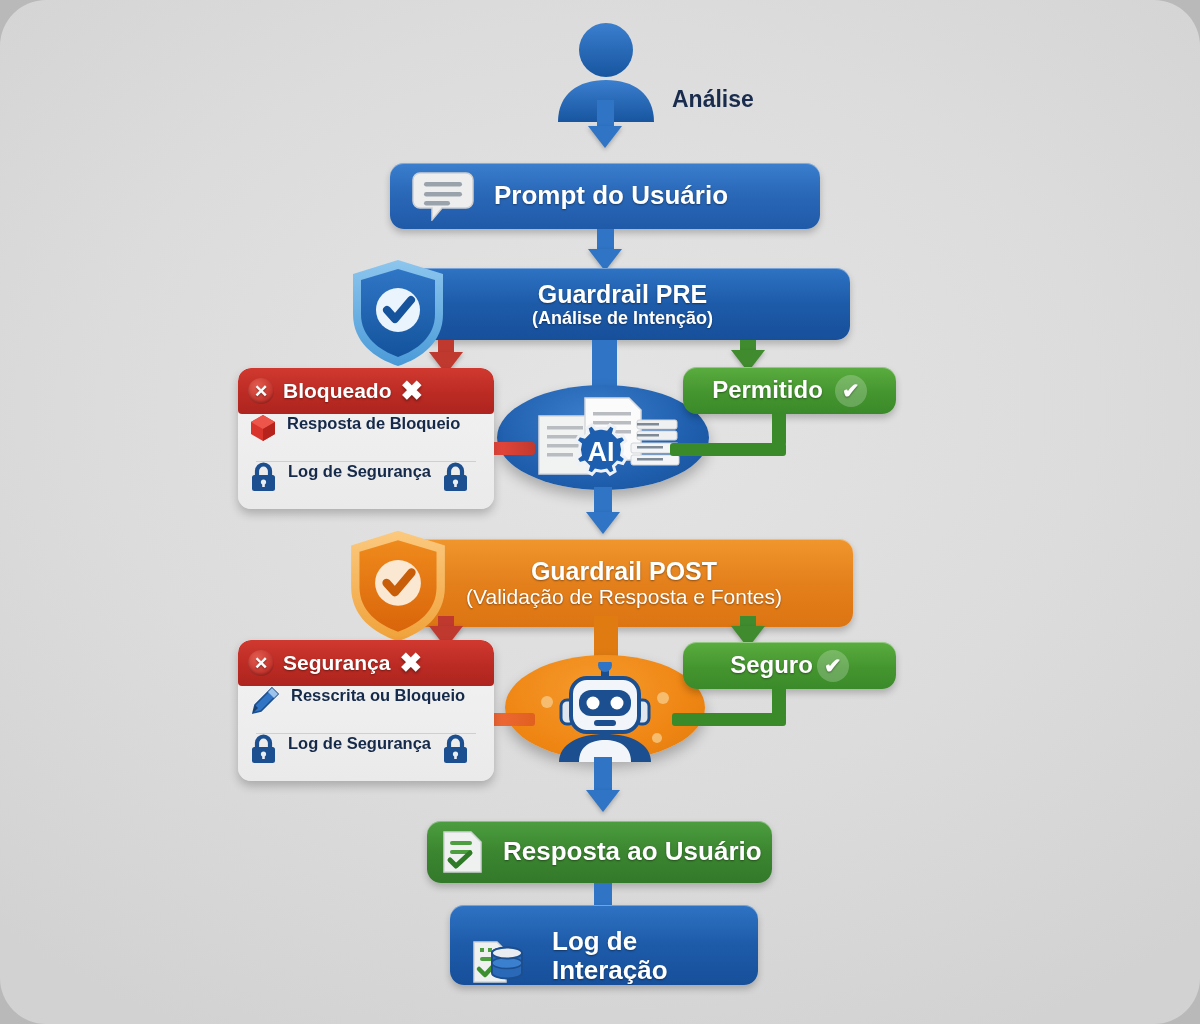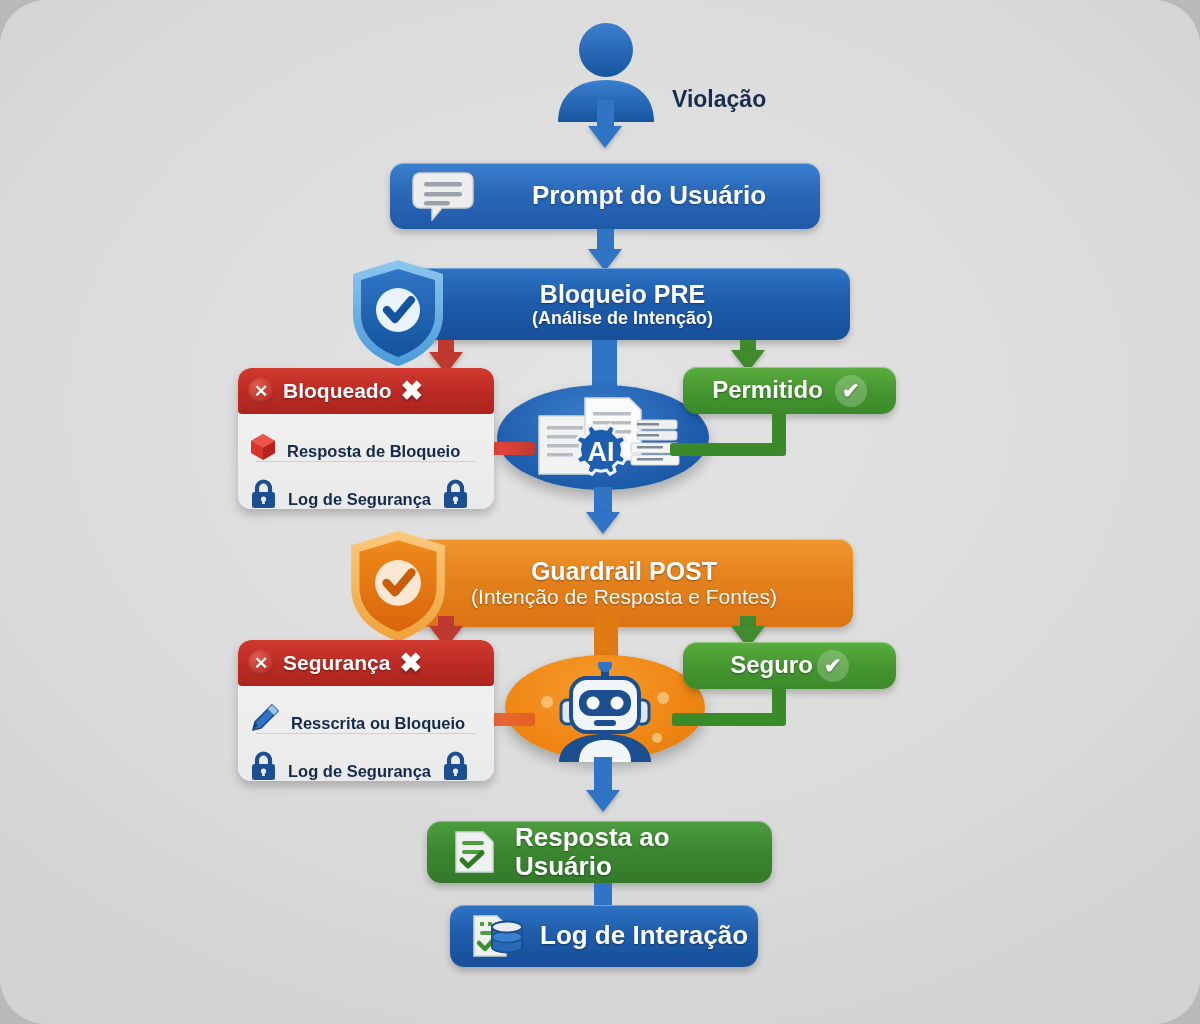--- a/index.html
+++ b/index.html
@@ -66,21 +66,21 @@
     height: 46px;
     display: flex; align-items: center; gap: 9px;
     padding: 0 10px;
     background: linear-gradient(180deg,#d0392f 0%,#bb2b24 55%,#ae241f 100%);
     color: #fff; font-weight: bold; font-size: 21px;
     text-shadow: 0 1px 2px rgba(0,0,0,.4);
     border-radius: 13px 13px 4px 4px;
   }
   .panel-row {
     height: 47px;
-    display: flex; align-items: flex-end; gap: 11px;
+    display: flex; align-items: flex-start; gap: 11px;
     padding: 0 12px;
     color: #152a4a; font-weight: bold; font-size: 16.5px;
   }
   .panel-divider { height: 1px; background: #cfcfcf; margin: 0 18px; }
 
   
   .ic { display:inline-block; flex:none; }
 
   .x-circle {
     width: 26px; height: 26px; border-radius: 50%;
@@ -124,40 +124,40 @@
   <svg class="abs" style="left:552px; top:22px; width:108px; height:100px;" viewBox="0 0 108 100">
     <defs>
       <linearGradient id="ug" x1="0" y1="0" x2="0" y2="1">
         <stop offset="0" stop-color="#3b7fcf"></stop>
           <stop offset="1" stop-color="#17559f"></stop>
       </linearGradient>
     </defs>
     <circle cx="54" cy="28" r="27" fill="url(#ug)"></circle>
     <path d="M6 100 C6 72 26 58 54 58 C82 58 102 72 102 100 Z" fill="url(#ug)"></path>
   </svg>
-  <div class="user-label" style="left:672px; top:86px;">Violação</div>
+  <div class="user-label" style="left:672px; top:86px;">Análise</div>
 
   <div class="bar abs" style="left:597px; top:100px; width:17px; height:28px; background:#2f74c5;"></div>
   <div class="arrow-down arrow-blue" style="left:588px; top:126px;"></div>
 
   <div class="pill blue-grad" style="left:390px; top:163px; width:430px; height:66px; padding-left:22px; gap:20px;">
     <svg class="ic" style="width:62px;height:50px;" viewBox="0 0 62 50">
       <path d="M8 2 H54 A7 7 0 0 1 61 9 V30 A7 7 0 0 1 54 37 H30 L20 49 L20 37 H8 A7 7 0 0 1 1 30 V9 A7 7 0 0 1 8 2 Z" fill="#eeeeee" stroke="#cfcfcf" stroke-width="1.5"></path>
       <rect x="12" y="11" width="38" height="4.5" rx="2.2" fill="#9aa3ab"></rect>
       <rect x="12" y="21" width="38" height="4.5" rx="2.2" fill="#9aa3ab"></rect>
       <rect x="12" y="30" width="26" height="4.5" rx="2.2" fill="#9aa3ab"></rect>
     </svg>
-    <span class="lbl" style="font-size:26px;margin-left:38px;">Prompt do Usuário</span>
+    <span class="lbl" style="font-size:26px;">Prompt do Usuário</span>
   </div>
 
   <div class="bar abs" style="left:597px; top:229px; width:17px; height:22px; background:#2f74c5;"></div>
   <div class="arrow-down arrow-blue" style="left:588px; top:249px;"></div>
 
   <div class="pill blue-grad2" style="left:395px; top:268px; width:455px; height:72px; justify-content:center; flex-direction:column;">
-    <span class="lbl" style="font-size:25px;">Bloqueio PRE</span>
+    <span class="lbl" style="font-size:25px;">Guardrail PRE</span>
     <span class="lbl" style="font-size:18px; font-weight:bold;">(Análise de Intenção)</span>
   </div>
   <svg class="shield" style="left:350px; top:258px;" viewBox="0 0 96 110">
     <defs>
       <linearGradient id="shOuter" x1="0" y1="0" x2="0" y2="1">
         <stop offset="0" stop-color="#8dc6ee"></stop>
           <stop offset="1" stop-color="#4a9ad8"></stop>
       </linearGradient>
       <linearGradient id="shInner" x1="0" y1="0" x2="0" y2="1">
         <stop offset="0" stop-color="#2f76c6"></stop>
@@ -256,21 +256,21 @@
   </div>
 
   <div class="bar abs" style="left:772px; top:414px; width:14px; height:36px; background:#3b8a2a; border-radius:0 0 7px 7px;"></div>
   <div class="bar abs" style="left:670px; top:443px; width:116px; height:13px; background:#3b8a2a; border-radius:3px;"></div>
 
   <div class="bar abs" style="left:594px; top:487px; width:18px; height:28px; background:#2f74c5;"></div>
   <div class="arrow-down arrow-blue" style="left:586px; top:512px;"></div>
 
   <div class="pill orange-grad" style="left:395px; top:539px; width:458px; height:88px; justify-content:center; flex-direction:column;">
     <span class="lbl" style="font-size:25px;">Guardrail POST</span>
-    <span class="lbl" style="font-size:21px; font-weight:normal;">(Intenção de Resposta e Fontes)</span>
+    <span class="lbl" style="font-size:21px; font-weight:normal;">(Validação de Resposta e Fontes)</span>
   </div>
   <svg class="shield" style="left:348px; top:527px; width:100px; height:118px;" viewBox="0 0 96 110">
     <defs>
       <linearGradient id="shOuterO" x1="0" y1="0" x2="0" y2="1">
         <stop offset="0" stop-color="#fbc97f"></stop>
           <stop offset="1" stop-color="#f0a23a"></stop>
       </linearGradient>
       <linearGradient id="shInnerO" x1="0" y1="0" x2="0" y2="1">
         <stop offset="0" stop-color="#ef8a1c"></stop>
           <stop offset="1" stop-color="#d9650a"></stop>
@@ -354,33 +354,33 @@
     <span class="lbl" style="font-size:24px;">Seguro</span>
     <span class="check-circle-green">✔</span>
   </div>
 
   <div class="bar abs" style="left:772px; top:689px; width:14px; height:32px; background:#3b8a2a; border-radius:0 0 7px 7px;"></div>
   <div class="bar abs" style="left:672px; top:713px; width:114px; height:13px; background:#3b8a2a; border-radius:3px;"></div>
 
   <div class="bar abs" style="left:594px; top:757px; width:18px; height:36px; background:#2f74c5;"></div>
   <div class="arrow-down arrow-blue" style="left:586px; top:790px;"></div>
 
-  <div class="pill green-grad" style="left:427px; top:821px; width:345px; height:62px; padding-left:24px; gap:18px;">
+  <div class="pill green-grad" style="left:427px; top:821px; width:345px; height:62px; padding-left:12px; gap:18px;">
     <svg class="ic" style="width:46px;height:46px;" viewBox="0 0 46 46">
       <path d="M5 3 H32 L42 13 V43 H5 Z" fill="#eff1f1" stroke="#cfd3d4" stroke-width="1.5"></path>
       <rect x="11" y="12" width="22" height="4" rx="2" fill="#4c9e3f"></rect>
       <rect x="11" y="21" width="22" height="4" rx="2" fill="#4c9e3f"></rect>
       <path d="M11 31 L17 37 L31 24" stroke="#2f7a26" stroke-width="5" fill="none" stroke-linecap="round" stroke-linejoin="round"></path>
     </svg>
     <span class="lbl" style="font-size:26px;">Resposta ao Usuário</span>
   </div>
 
   <div class="bar abs" style="left:594px; top:883px; width:18px; height:22px; background:#2f74c5;"></div>
 
-  <div class="pill blue-grad2" style="left:450px; top:905px; width:308px; height:62px; padding-left:20px; gap:16px;">
+  <div class="pill blue-grad2" style="left:450px; top:905px; width:308px; height:80px; padding-left:20px; gap:28px;align-items:flex-end;">
     <svg class="ic" style="width:54px;height:46px;" viewBox="0 0 54 46">
       <path d="M4 3 H27 L36 12 V43 H4 Z" fill="#eff1f1" stroke="#cfd3d4" stroke-width="1.5"></path>
       <rect x="10" y="9" width="4" height="4" fill="#4c9e3f"></rect>
       <rect x="18" y="9" width="4" height="4" fill="#4c9e3f"></rect>
       <rect x="10" y="18" width="16" height="4" rx="2" fill="#4c9e3f"></rect>
       <path d="M9 30 L15 36 L26 24" stroke="#3d8f2f" stroke-width="4.5" fill="none" stroke-linecap="round" stroke-linejoin="round"></path>
       <g>
         <ellipse cx="37" cy="14" rx="15" ry="5.5" fill="#e9edf1" stroke="#1c4f8f" stroke-width="2"></ellipse>
         <path d="M22 14 V34 A15 5.5 0 0 0 52 34 V14" fill="#2a68b8" stroke="#1c4f8f" stroke-width="2"></path>
         <ellipse cx="37" cy="24" rx="15" ry="5.5" fill="#3b7fcf" stroke="#1c4f8f" stroke-width="1.6"></ellipse>

